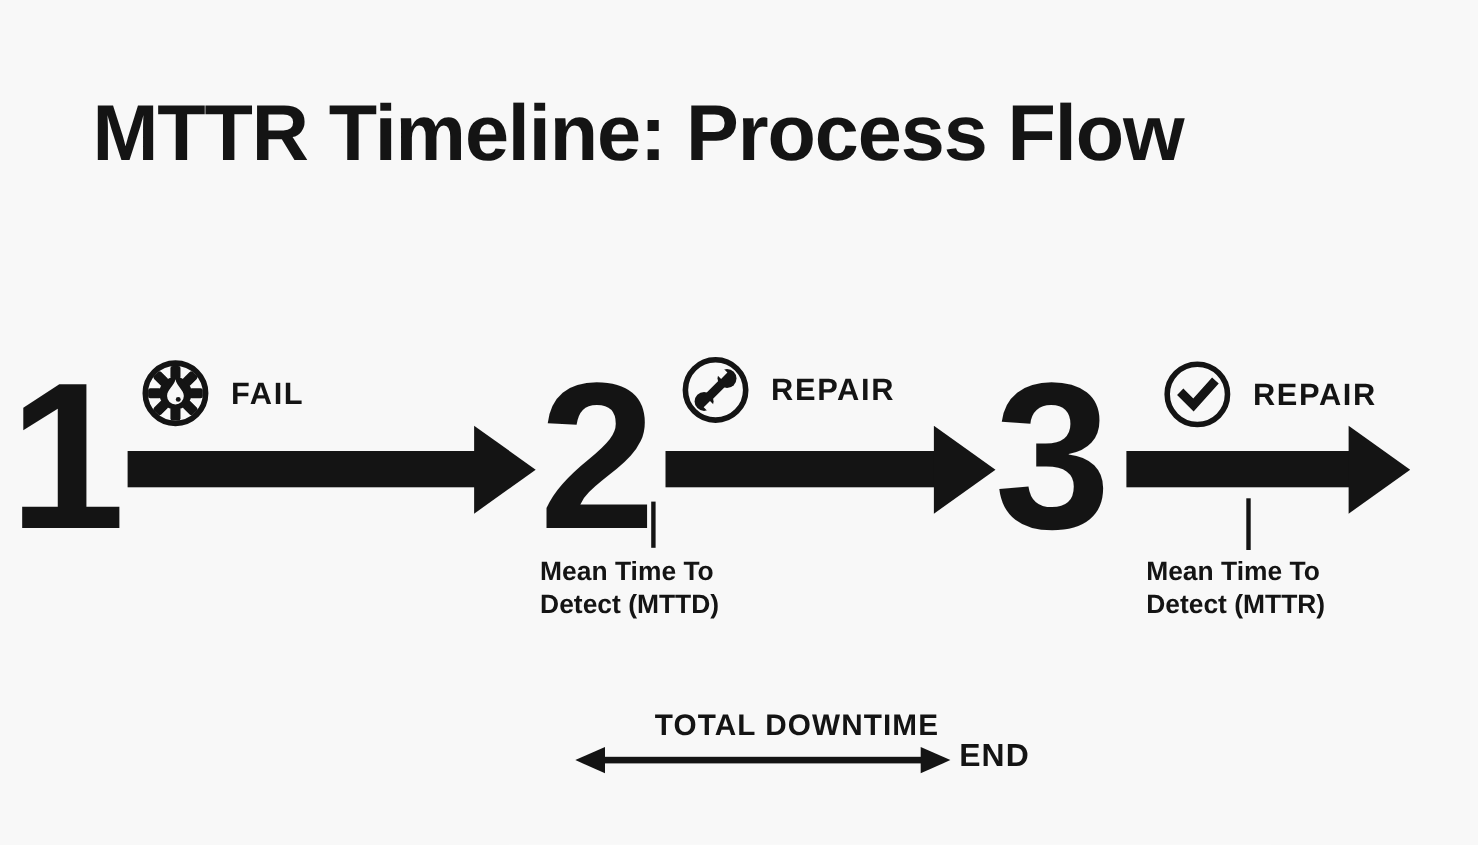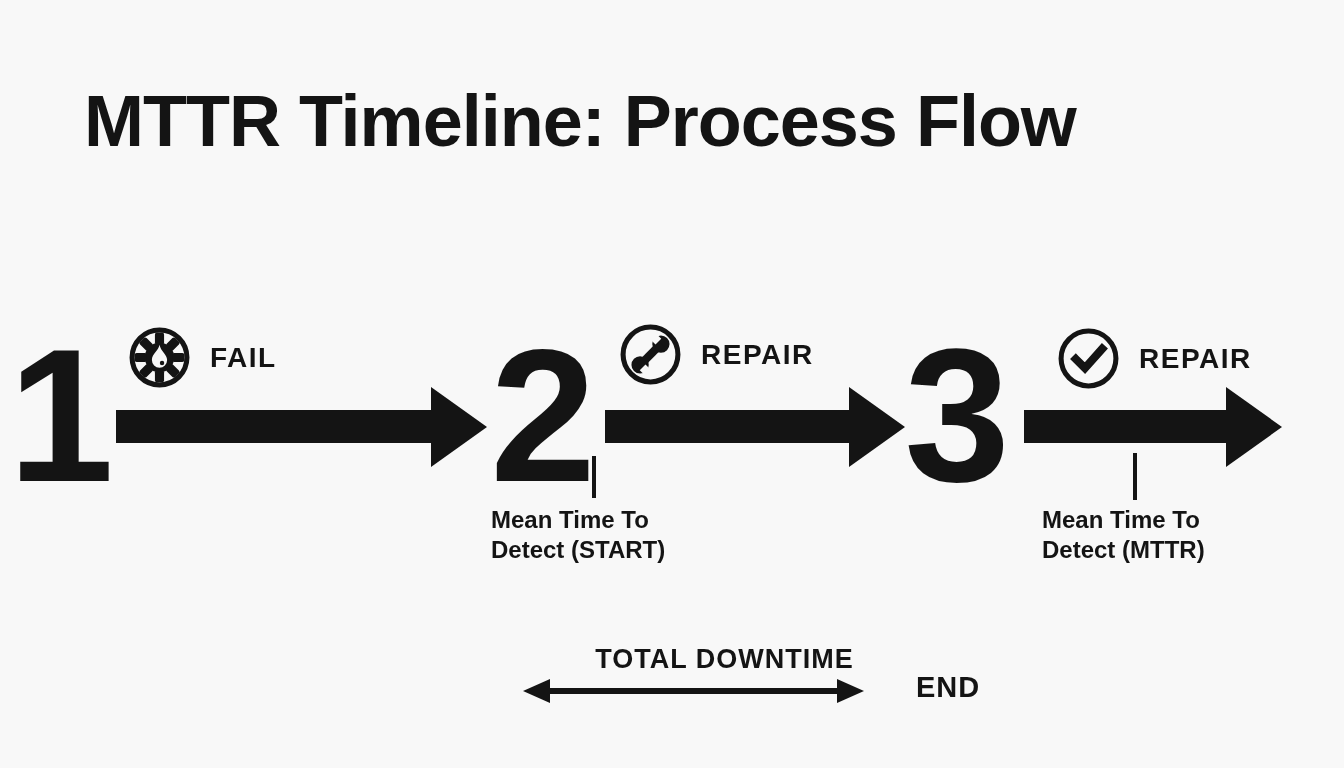--- a/index.html
+++ b/index.html
@@ -33,21 +33,21 @@
   .axis-label {
     position:absolute; left:572px; width:305px; top:644px; text-align:center;
     font-size:27px; font-weight:bold; letter-spacing:1px; white-space:nowrap;
   }
   .axis-start {
     position:absolute; left:386px; width:130px; top:671px; text-align:right;
     font-size:29px; font-weight:bold; letter-spacing:1px;
   }
   .axis-end {
     position:absolute; left:872px; top:671px;
-    font-size:29px; font-weight:bold; letter-spacing:1px;margin-left:44px;
+    font-size:29px; font-weight:bold; letter-spacing:1px;
   }
   .daxis { position:absolute; left:523px; top:679px; width:341px; height:24px; }
   .daxis .dshaft { position:absolute; left:20px; right:20px; top:9px; height:6px; background:#141414; }
   .daxis .dhead-left {
     position:absolute; left:0; top:0; width:0; height:0;
     border-top:12px solid transparent; border-bottom:12px solid transparent;
     border-right:27px solid #141414;
   }
   .daxis .dhead-right {
     position:absolute; right:0; top:0; width:0; height:0;
@@ -121,21 +121,21 @@
   <div class="arrow" style="left:1024px; width:258px;">
     <div class="shaft"></div>
     <div class="head"></div>
   </div>
 
   <div class="tick" style="left:592px; top:456px; height:42px;"></div>
   <div class="tick" style="left:1133px; top:453px; height:47px;"></div>
 
   <div class="annot" style="left:491px; top:505px;">
     <div>Mean Time To</div>
-    <div>Detect (START)</div>
+    <div>Detect (MTTD)</div>
   </div>
   <div class="annot" style="left:1042px; top:505px;">
     <div>Mean Time To</div>
     <div>Detect (MTTR)</div>
   </div>
 
   <div class="axis-label">TOTAL DOWNTIME</div>
   <div class="daxis">
     <div class="dhead-left"></div>
     <div class="dshaft"></div>

